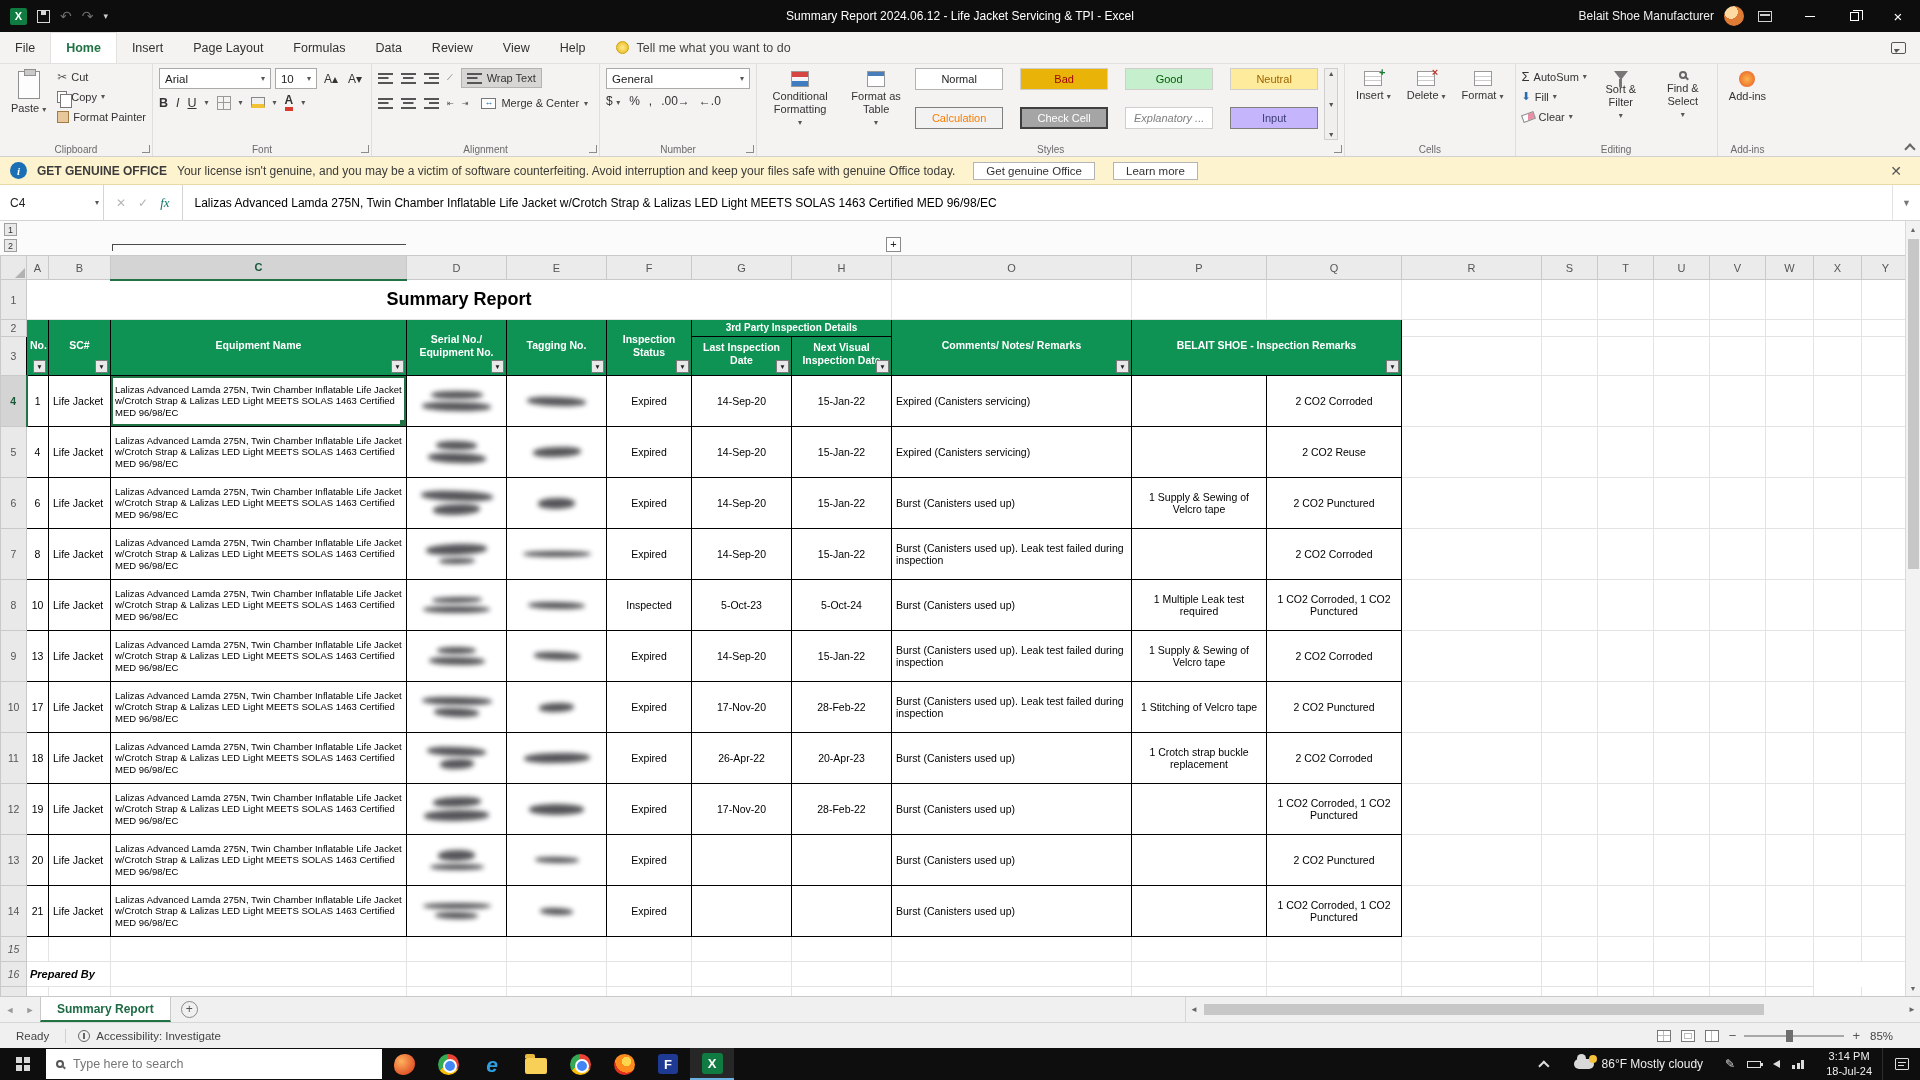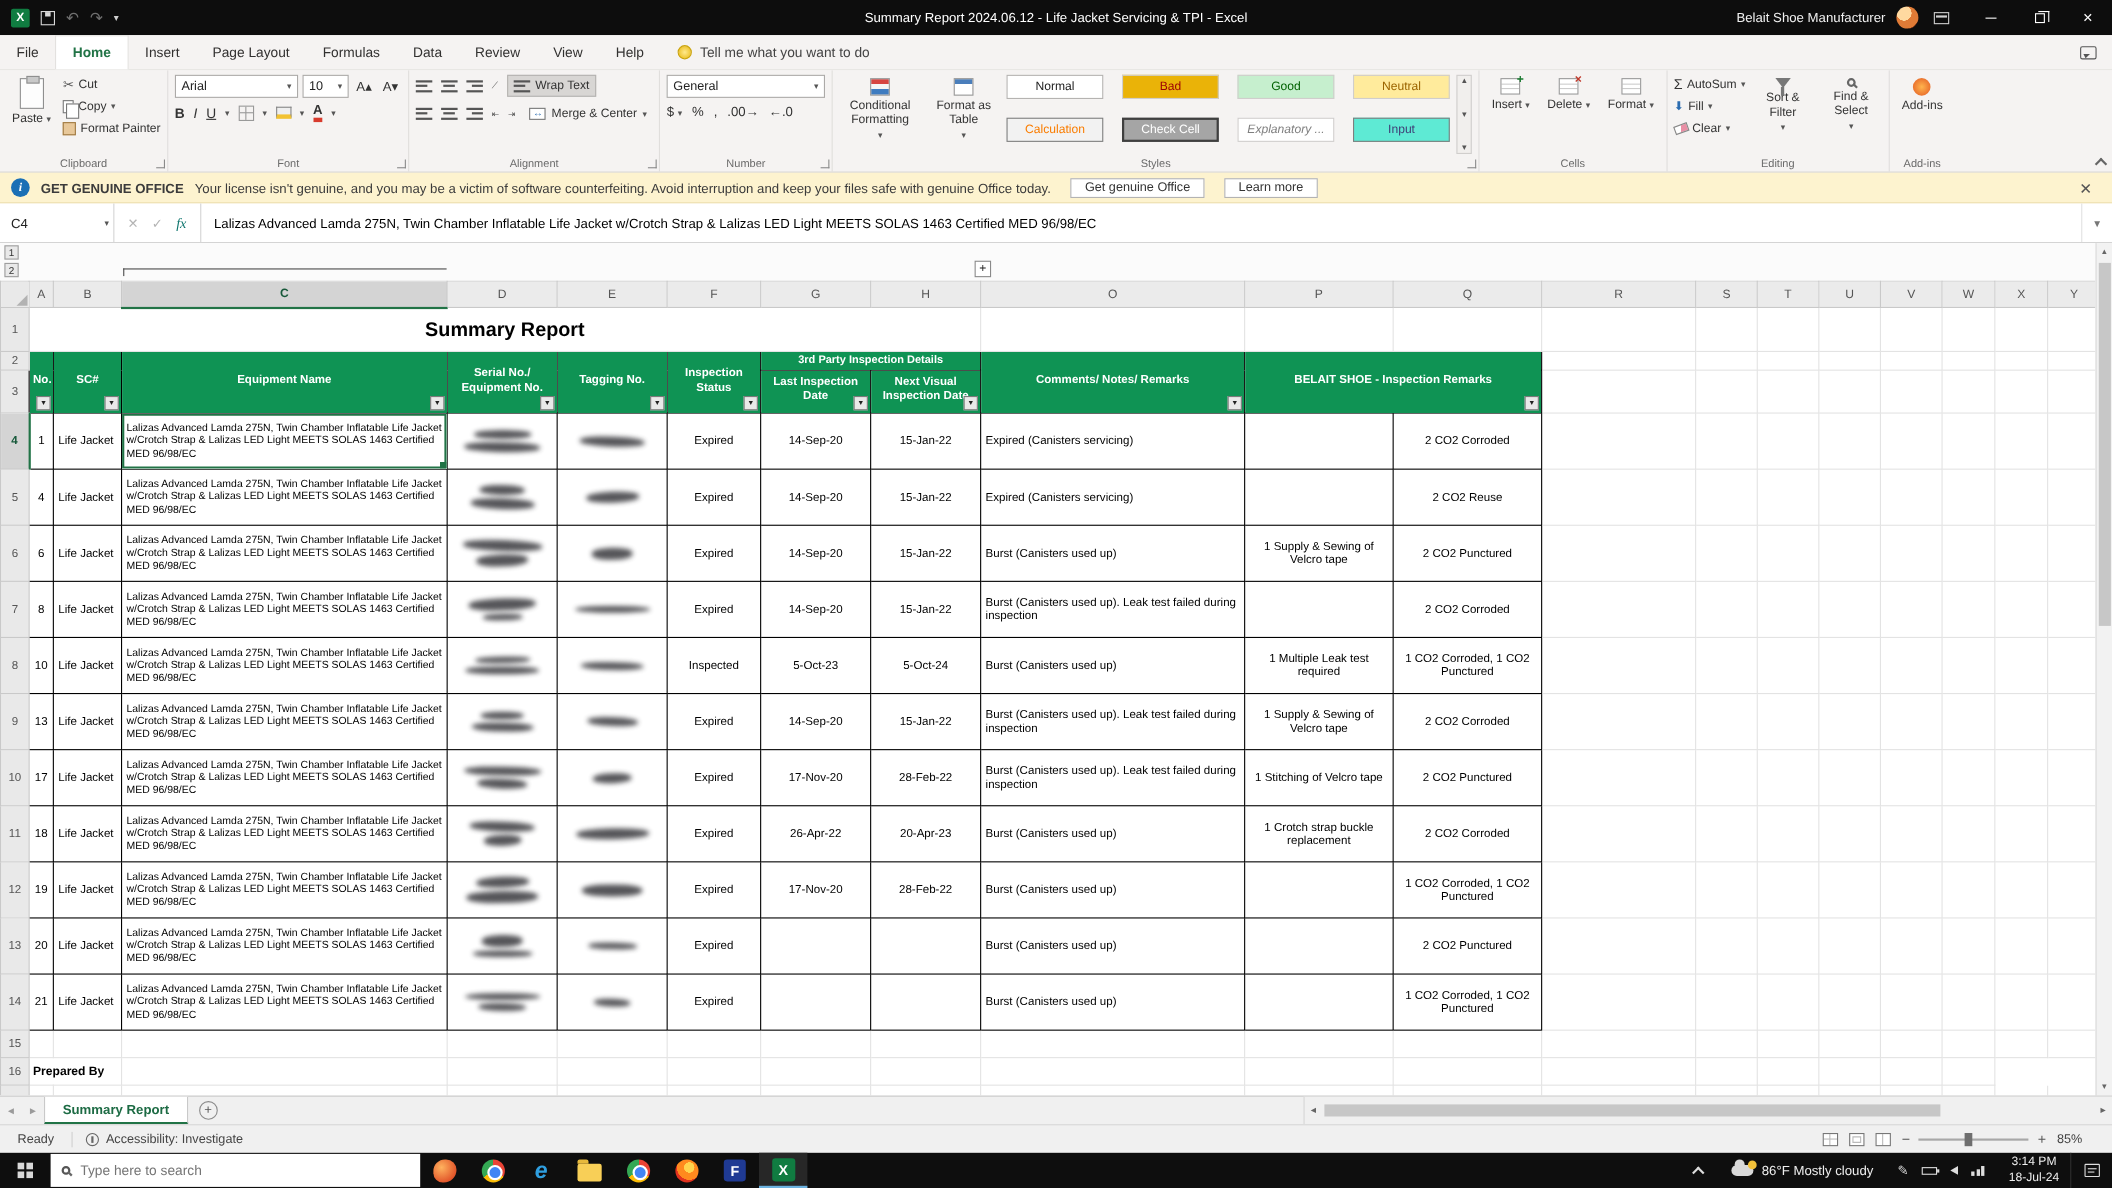--- a/index.html
+++ b/index.html
@@ -89,21 +89,21 @@
 
   .style-cells { display:grid; grid-template-columns:repeat(4, 88px); grid-auto-rows:22px; gap:17px; }
   .stc { font-size:11px; display:flex; align-items:center; justify-content:center; border:1px solid #d0cecc; background:#fff; color:#222; overflow:hidden; }
   .stc.normal { border:1px solid #b5b3b1; }
   .stc.bad { background:#eab308; color:#9c0006; }
   .stc.good { background:#c6efce; color:#006100; }
   .stc.neutral { background:#ffeb9c; color:#9c6500; }
   .stc.calc { background:#f2f2f2; color:#fa7d00; border:1px solid #7f7f7f; }
   .stc.check { background:#a5a5a5; color:#fff; border:2px solid #3f3f3f; }
   .stc.expl { color:#7f7f7f; font-style:italic; }
-  .stc.input { background:#5eead4; color:#3f3f76; border:1px solid #7f7f7f; }
+  .stc.input { background:#c4b5fd; color:#3f3f76; border:1px solid #7f7f7f; }
   .gallery-scroll { display:flex; flex-direction:column; justify-content:space-between; width:14px; padding:1px 0;
                     border:1px solid #d0cecc; background:#f1efed; font-size:7px; color:#555; text-align:center; }
 
   .condfmt-ic { width:18px; height:16px; border:1px solid #999;
                 background:linear-gradient(#d64541 0 33%, #f5f5f5 33% 66%, #3f7cc0 66%); }
   .fmttab-ic { width:18px; height:16px; border:1px solid #999;
                background:linear-gradient(#4a7ebb 0 30%, #fff 30%),
                           linear-gradient(#bbb,#bbb) 0 60%/100% 1px no-repeat; }
   .cells-ic { width:18px; height:15px; border:1px solid #999;
               background:linear-gradient(#ccc,#ccc) 0 33%/100% 1px no-repeat,
@@ -169,21 +169,21 @@
         position:relative; font-size:10.5px; line-height:1.2; padding:2px 3px 6px; }
   tr.r2 .hc.tp { font-size:10px; padding:0 2px; }
   .filter-btn { position:absolute; right:2px; bottom:2px; width:13px; height:13px; background:#e9e9e9;
                 border:1px solid #7a7a7a; font-size:6.5px; line-height:12px; color:#222; text-align:center; font-weight:normal; }
   .c { border:1px solid #000; font-size:10.5px; color:#000; background:#fff; padding:1px 4px; text-align:center; }
   .c.left { text-align:left; }
   .c-equip { font-size:9.5px; line-height:1.2; text-align:left; }
   .prep { font-weight:bold; font-size:11px; text-align:left; padding-left:3px;
           border-right:1px solid #e3e3e3; border-bottom:1px solid #e3e3e3; }
   tr.r1 { height:40px; } tr.r2 { height:17px; } tr.r3 { height:39px; }
-  tr.data-row { height:51px; } tr.r15, tr.r16 { height:25px; } tr.rfill { height:10px; }
+  tr.data-row { height:51px; } tr.r15, tr.r16 { height:25px;font-style:italic; } tr.rfill { height:10px; }
   .active-cell { box-shadow:inset 0 0 0 2px #217346; position:relative; }
   .active-cell::after { content:""; position:absolute; right:0; bottom:0; width:6px; height:6px; background:#217346; }
   .smudge-wrap { display:flex; flex-direction:column; align-items:center; justify-content:center; height:100%; gap:3px; }
   .smudge { background:#26262b; filter:blur(2.5px); border-radius:45%; opacity:.78; }
 
   
   #vscroll { position:absolute; top:221px; left:1905px; width:15px; height:775px; background:#f2f2f2; border-left:1px solid #dadada; }
   #vscroll .arr { height:16px; display:flex; align-items:center; justify-content:center; font-size:7px; color:#666; }
   #vscroll .thumb { position:absolute; top:18px; left:2px; width:11px; height:330px; background:#c7c7c7; }
   #vscroll .arr.dn { position:absolute; bottom:0; left:0; right:0; }

